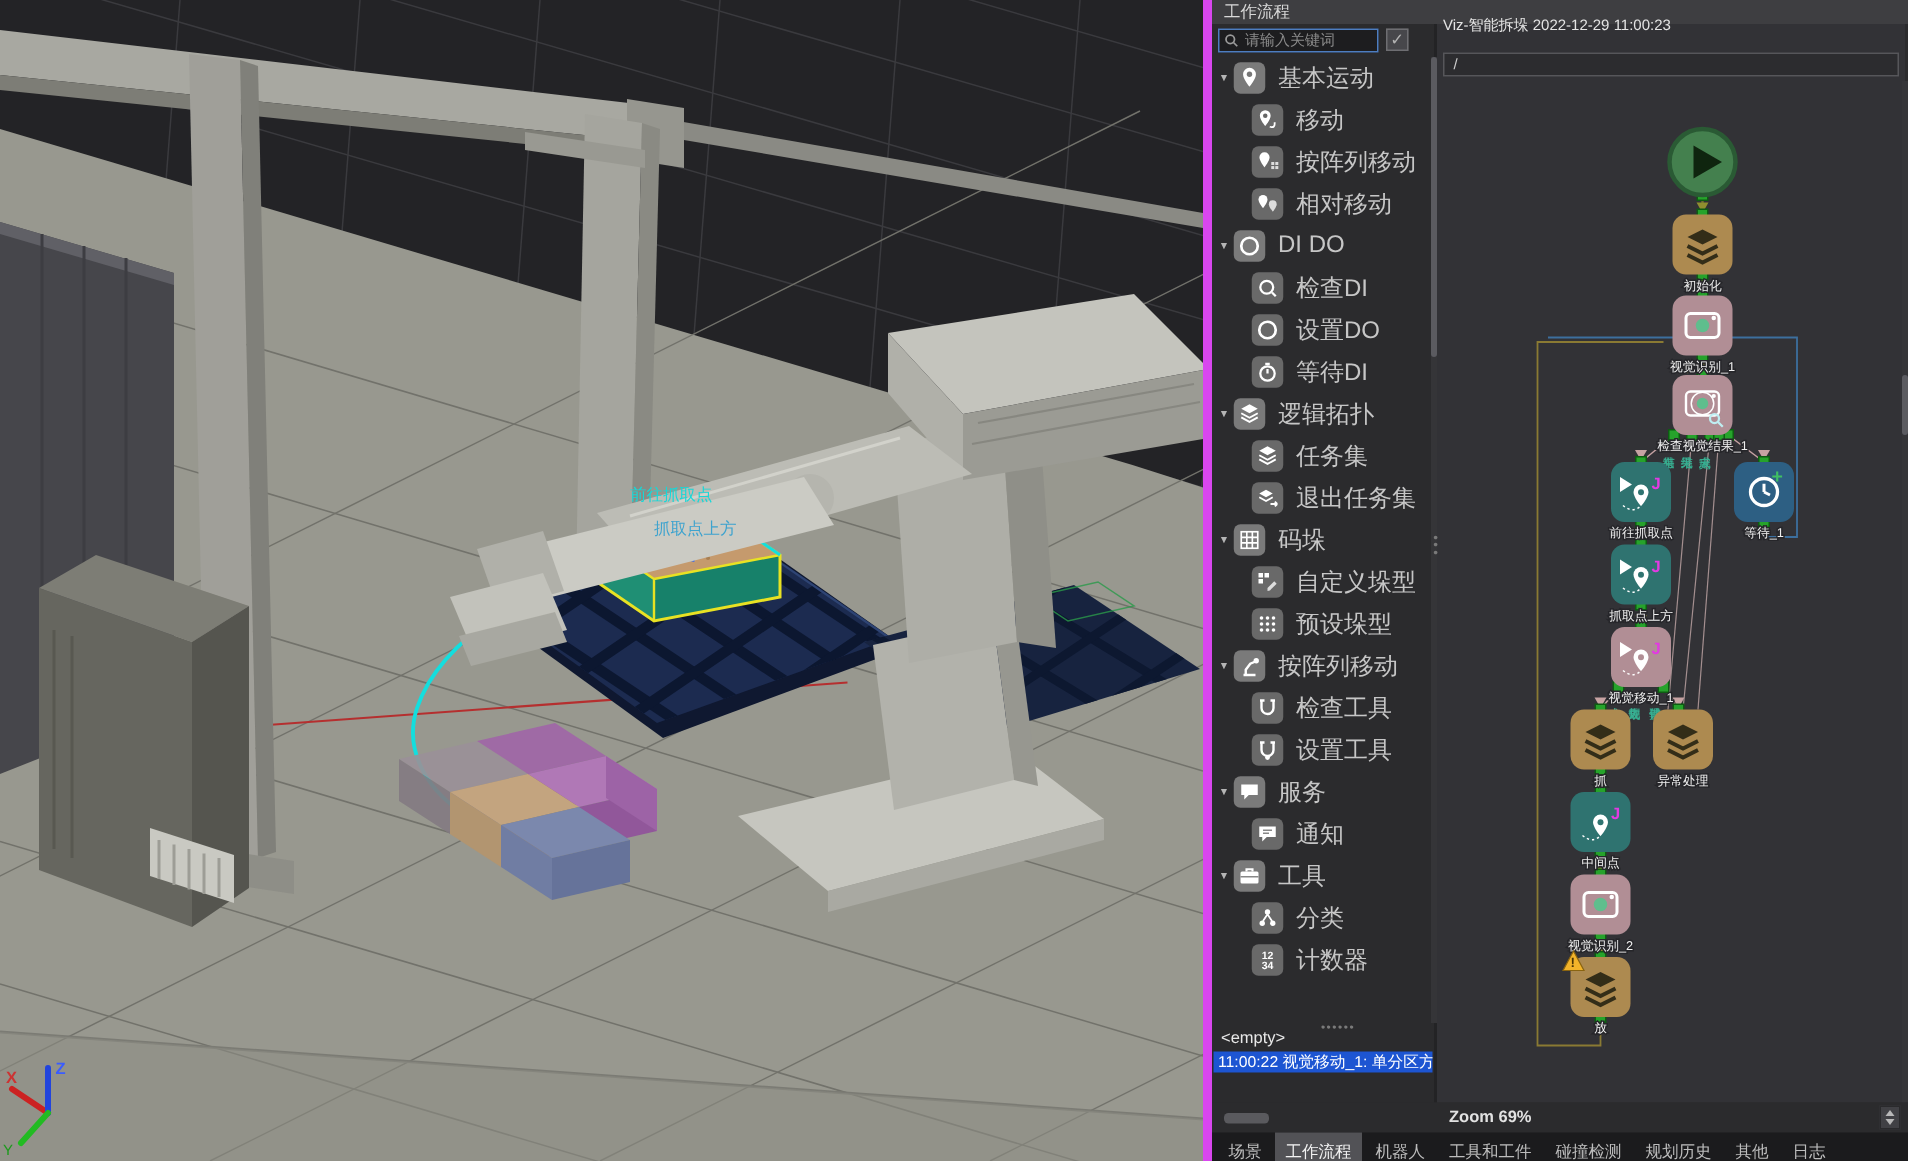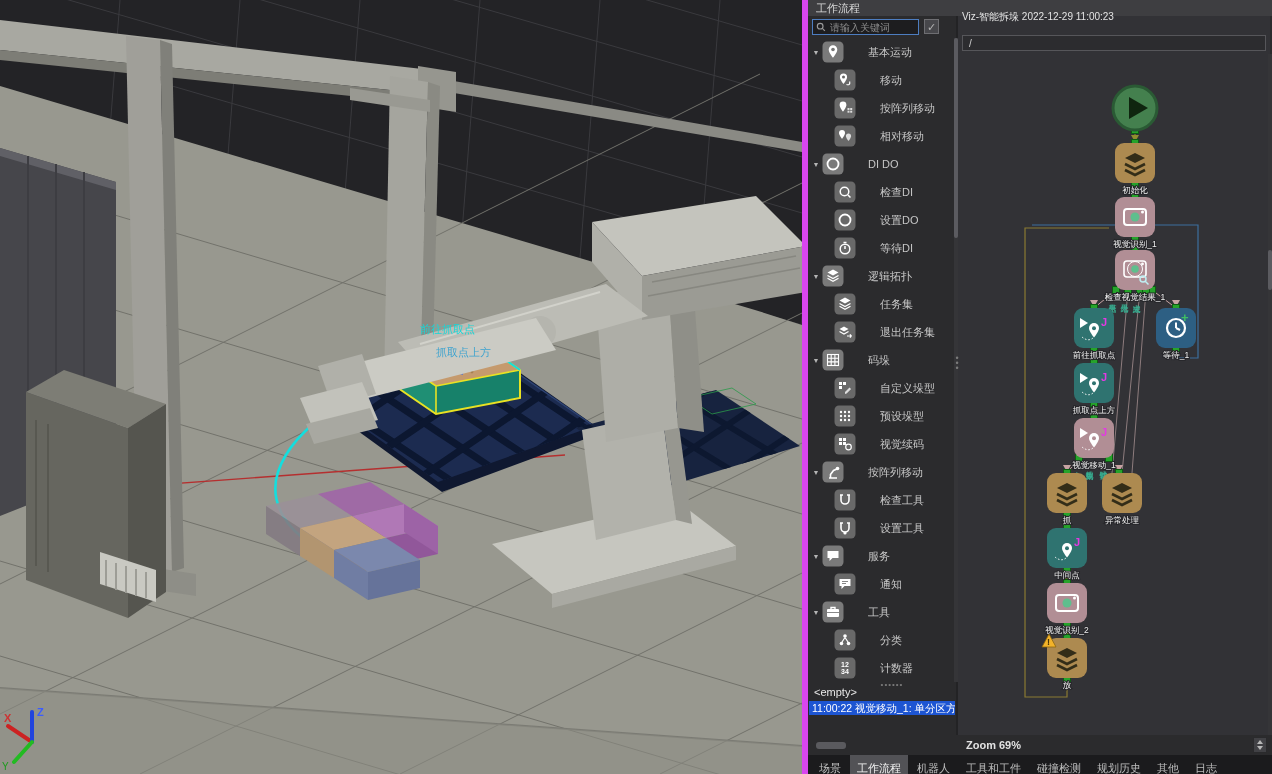--- a/index.html
+++ b/index.html
@@ -21,21 +21,21 @@
   .search-box input{background:transparent;border:none;outline:none;color:#cfcfcf;font-size:10px;width:86px;
                     font-family:Liberation Serif, serif;}
   .search-box input::placeholder{color:#8b8b8b;}
   .chk{position:absolute;left:116px;top:19px;width:15px;height:15px;background:#47474b;border:1px solid #6e6e72;
        color:#b3b3b3;font-size:11px;line-height:14px;text-align:center;box-sizing:border-box;}
   
   #tree{position:absolute;left:2px;top:38px;width:144px;height:644px;overflow:hidden;}
   .trow{display:flex;align-items:center;height:28px;cursor:default;}
   .trow .tri{width:12px;font-size:7px;color:#b5b5b5;text-align:center;flex:0 0 12px;}
   .trow.child{padding-left:12px;}
-  .trow .tlabel{margin-left:24px;font-size:11px;color:#c6c6c6;white-space:nowrap;}
+  .trow .tlabel{margin-left:8px;font-size:16px;color:#c6c6c6;white-space:nowrap;}
   .ticon{width:22px;height:22px;flex:0 0 22px;}
   
   .sb-track{position:absolute;background:#353538;}
   .sb-thumb{position:absolute;background:#5b5b60;border-radius:2px;}
   
   .hsplit-dots{position:absolute;left:64px;top:680px;width:40px;color:#7a7a7a;font-size:8px;letter-spacing:1px;text-align:center;}
   .vsplit-dots{position:absolute;left:146px;top:356px;color:#7a7a7a;font-size:9px;line-height:5px;width:6px;text-align:center;}
   .status-empty{position:absolute;left:6px;top:686px;color:#e8e8e8;font-size:11px;}
   .status-blue{position:absolute;left:1px;top:701px;width:146px;height:14px;background:#1d55d2;color:#fff;
                font-size:10.5px;line-height:14px;padding-left:3px;white-space:nowrap;overflow:hidden;box-sizing:border-box;}
@@ -386,34 +386,20 @@
                 <circle cx="15" cy="7" r="1.2"></circle>
                 <circle cx="7" cy="11" r="1.2"></circle>
                 <circle cx="11" cy="11" r="1.2"></circle>
                 <circle cx="15" cy="11" r="1.2"></circle>
                 <circle cx="7" cy="15" r="1.2"></circle>
                 <circle cx="11" cy="15" r="1.2"></circle>
                 <circle cx="15" cy="15" r="1.2"></circle>
               </g>
             </svg></span>
           <span class="tlabel">预设垛型</span>
-        </div>
-        <div class="trow child">
-          <span style="flex:0 0 12px"></span>
-          <span class="ticon"><svg viewBox="0 0 22 22" width="22" height="22">
-              <rect x="0.5" y="0.5" width="21" height="21" rx="4.5" fill="#696969"></rect>
-              <g fill="#fff">
-                <rect x="5" y="5" width="3" height="3"></rect>
-                <rect x="9" y="5" width="3" height="3"></rect>
-                <rect x="5" y="9" width="3" height="3"></rect>
-                <rect x="9" y="9" width="3" height="3"></rect>
-              </g>
-              <circle cx="14.5" cy="14" r="2.8" fill="none" stroke="#fff" stroke-width="1.2"></circle>
-            </svg></span>
-          <span class="tlabel">视觉续码</span>
         </div>
         <div class="trow group">
           <span class="tri">▼</span>
           <span class="ticon"><svg viewBox="0 0 22 22" width="22" height="22">
               <rect x="0.5" y="0.5" width="21" height="21" rx="4.5" fill="#7a7a7a"></rect>
               <path d="M7 17h8M8.5 17v-3.5l3-4 3.5-1.5" stroke="#fff" stroke-width="1.6" fill="none"></path>
               <circle cx="15.5" cy="7.5" r="1.8" fill="#fff"></circle>
             </svg></span>
           <span class="tlabel">按阵列移动</span>
         </div>

